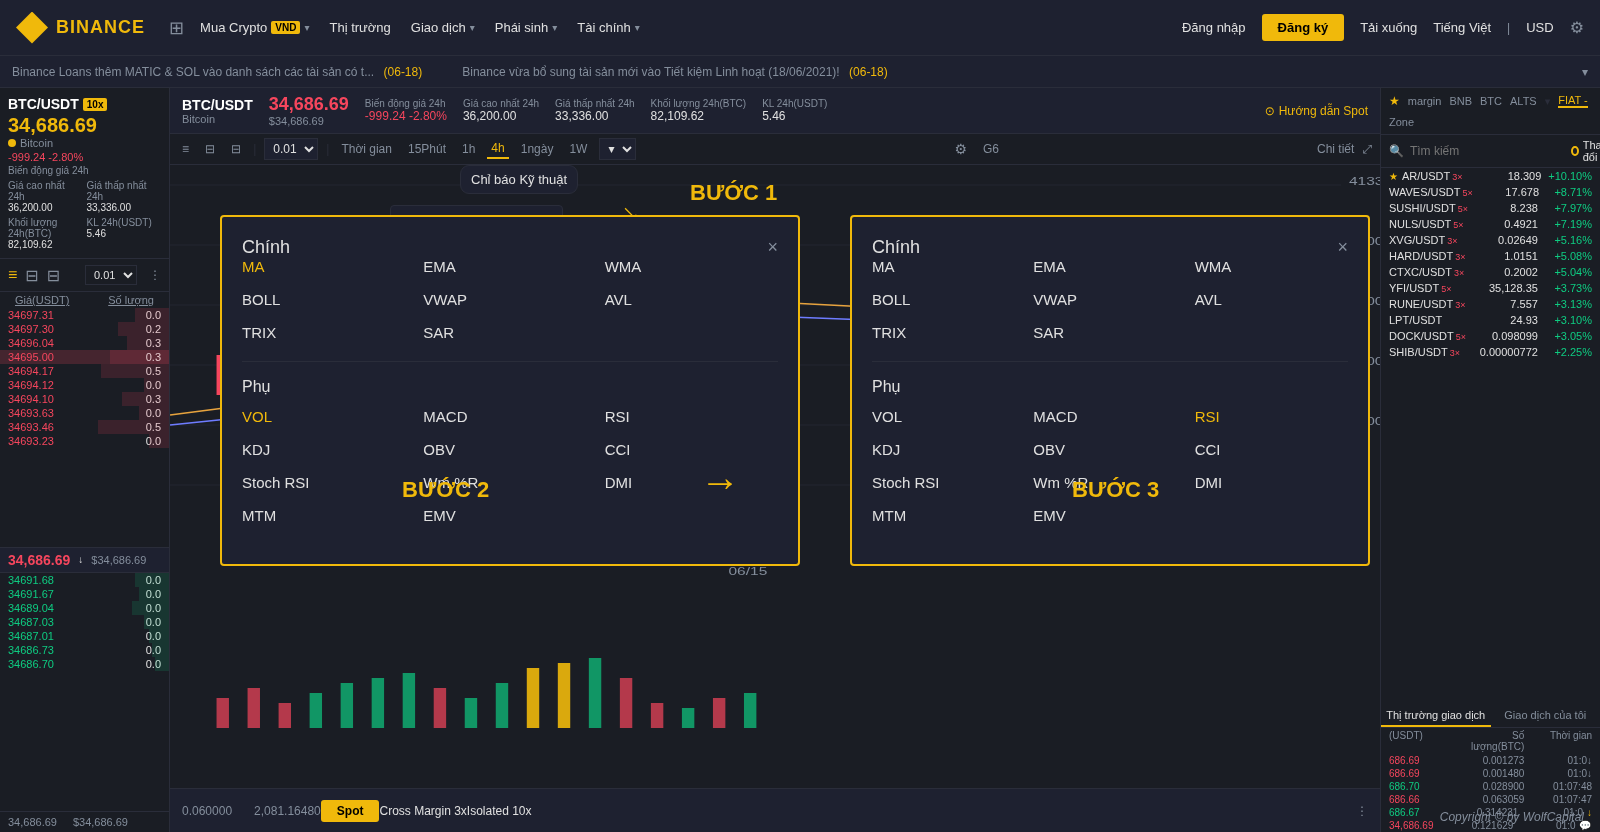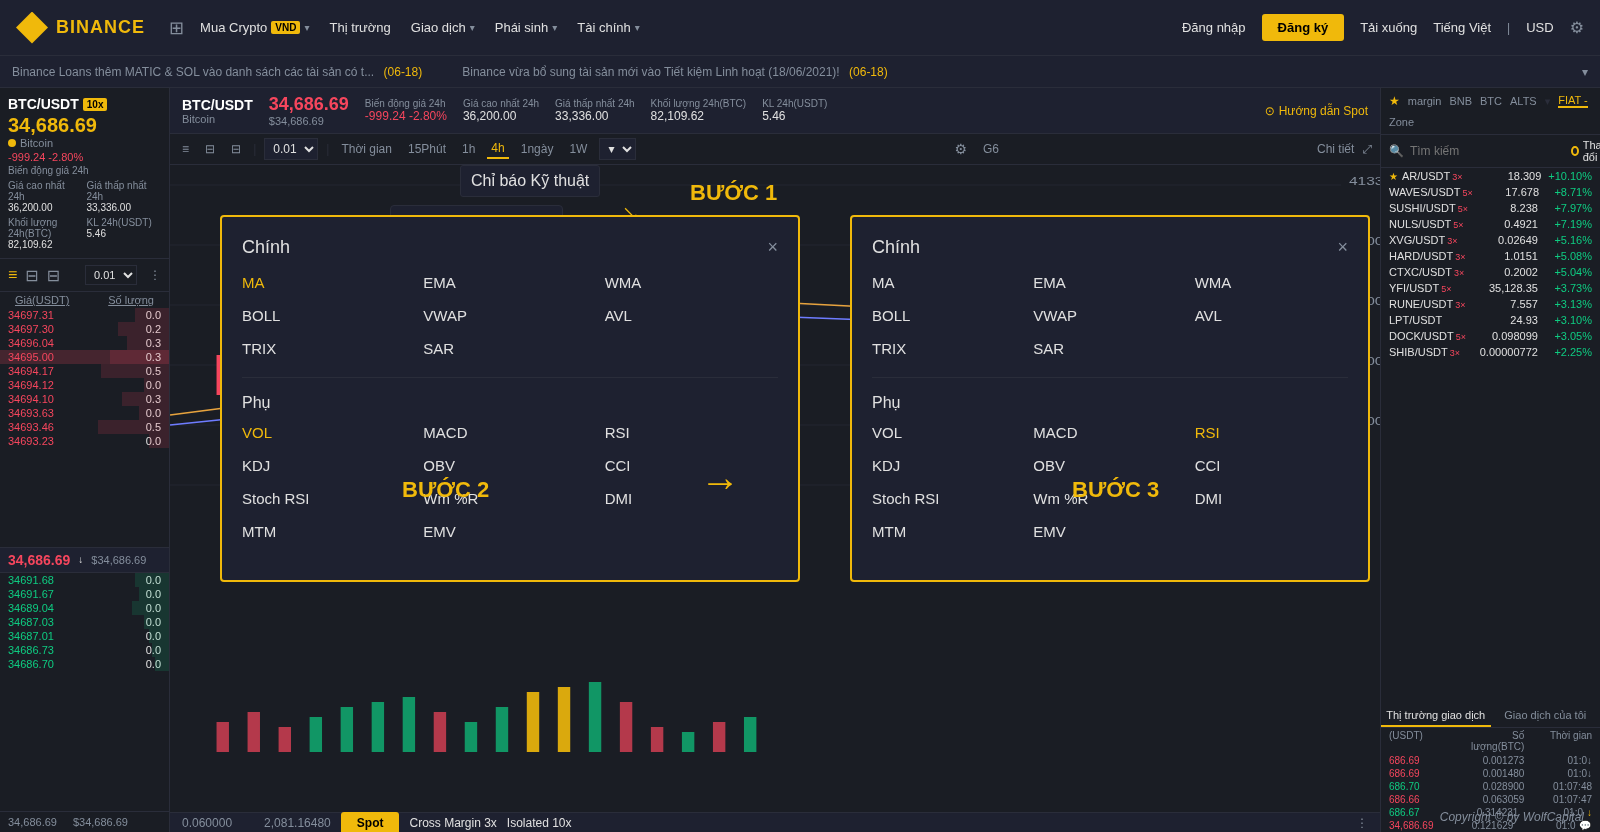--- a/index.html
+++ b/index.html
@@ -80,31 +80,31 @@
     .chart-tb-settings { color: #848e9c; cursor: pointer; font-size: 14px; margin-left: auto; }
     
     .chart-area { flex: 1; position: relative; background: #1a1d24; overflow: hidden; }
     
     
     .chart-tooltip { position: absolute; top: 40px; left: 220px; background: rgba(30,33,48,0.95); border: 1px solid #2a2d3a; border-radius: 4px; padding: 8px 12px; font-size: 11px; color: #848e9c; white-space: nowrap; z-index: 10; }
     
     
     .indicator-modal { position: absolute; top: 50px; left: 50px; width: 580px; background: #1e2130; border: 2px solid #f0b90b; border-radius: 4px; z-index: 30; padding: 20px; }
     .indicator-modal2 { position: absolute; top: 50px; left: 680px; width: 520px; background: #1e2130; border: 2px solid #f0b90b; border-radius: 4px; z-index: 30; padding: 20px; }
-    .modal-header { display: flex; align-items: flex-start; justify-content: space-between; margin-bottom: 16px; }
+    .modal-header { display: flex; align-items: flex-start; justify-content: space-between; margin-bottom: 0; }
     .modal-title { font-size: 18px; color: #e0e0e0; font-weight: 500; }
     .modal-close { color: #848e9c; cursor: pointer; font-size: 18px; }
     .modal-section-title { font-size: 16px; color: #e0e0e0; margin-bottom: 12px; }
     .modal-indicators { display: grid; grid-template-columns: repeat(3, 1fr); gap: 16px 8px; margin-bottom: 20px; }
     .modal-ind { font-size: 15px; color: #e0e0e0; cursor: pointer; }
     .modal-ind-active { color: #f0b90b !important; }
     .modal-divider { border: none; border-top: 1px solid #2a2d3a; margin: 16px 0; }
     
     
-    .bottom-bar { height: 20px; background: #1e2130; border-top: 1px solid #2a2d3a; display: flex; align-items: center; padding: 4px 12px; gap: 10px; }
+    .bottom-bar { height: 44px; background: #1e2130; border-top: 1px solid #2a2d3a; display: flex; align-items: center; padding: 4px 12px; gap: 0; }
     .bottom-spot { background: #f0b90b; color: #000; font-size: 12px; font-weight: bold; padding: 4px 16px; border-radius: 3px; cursor: pointer; }
     .bottom-margin { color: #e0e0e0; font-size: 12px; cursor: pointer; }
     .bottom-isolated { color: #e0e0e0; font-size: 12px; cursor: pointer; }
     .bottom-dots { margin-left: auto; color: #848e9c; cursor: pointer; }
     
     
     .right-panel { width: 220px; background: #1a1d24; border-left: 1px solid #2a2d3a; display: flex; flex-direction: column; flex-shrink: 0; }
     .rp-tabs { display: flex; align-items: center; padding: 6px 8px; gap: 8px; border-bottom: 1px solid #2a2d3a; flex-wrap: wrap; }
     .rp-tab { font-size: 11px; color: #848e9c; cursor: pointer; }
     .rp-tab-active { color: #f0b90b; border-bottom: 2px solid #f0b90b; }
@@ -503,21 +503,21 @@
         <rect x="330" y="60" width="8" height="20" fill="#0ecb81" opacity="0.7"></rect>
         <rect x="350" y="50" width="8" height="30" fill="#f6465d" opacity="0.7"></rect>
         <rect x="370" y="45" width="8" height="35" fill="#0ecb81" opacity="0.7"></rect>
       </svg>
 
       <div class="chart-tooltip">
         H: .07 L: 34289.00 C: 34686.6<br>
         (99): 36734.98 📋 □ ✕
       </div>
 
-      <div style="position:absolute;top:0;left:290px;background:#1e2130;border:1px solid #2a2d3a;border-radius:3px;padding:6px 10px;font-size:16px;color:#e0e0e0;z-index:15;">
+      <div style="position:absolute;top:0;left:290px;background:#1e2130;border:1px solid #2a2d3a;border-radius:9px;padding:6px 10px;font-size:13px;color:#e0e0e0;z-index:15;">
         Chỉ báo Kỹ thuật
       </div>
 
       <div style="position:absolute;top:30px;left:450px;color:#f0b90b;font-size:28px;z-index:15;transform:rotate(45deg);">→</div>
 
       <div style="position:absolute;top:15px;left:520px;font-size:22px;font-weight:bold;color:#f0b90b;z-index:20;">BƯỚC 1</div>
 
       <div style="position:absolute;top:70px;left:480px;border:2px solid #f0b90b;border-radius:3px;padding:10px 18px;background:rgba(30,33,48,0.9);font-size:16px;font-weight:bold;color:#e0e0e0;z-index:20;">
         <span>TradingView</span>
       </div>

